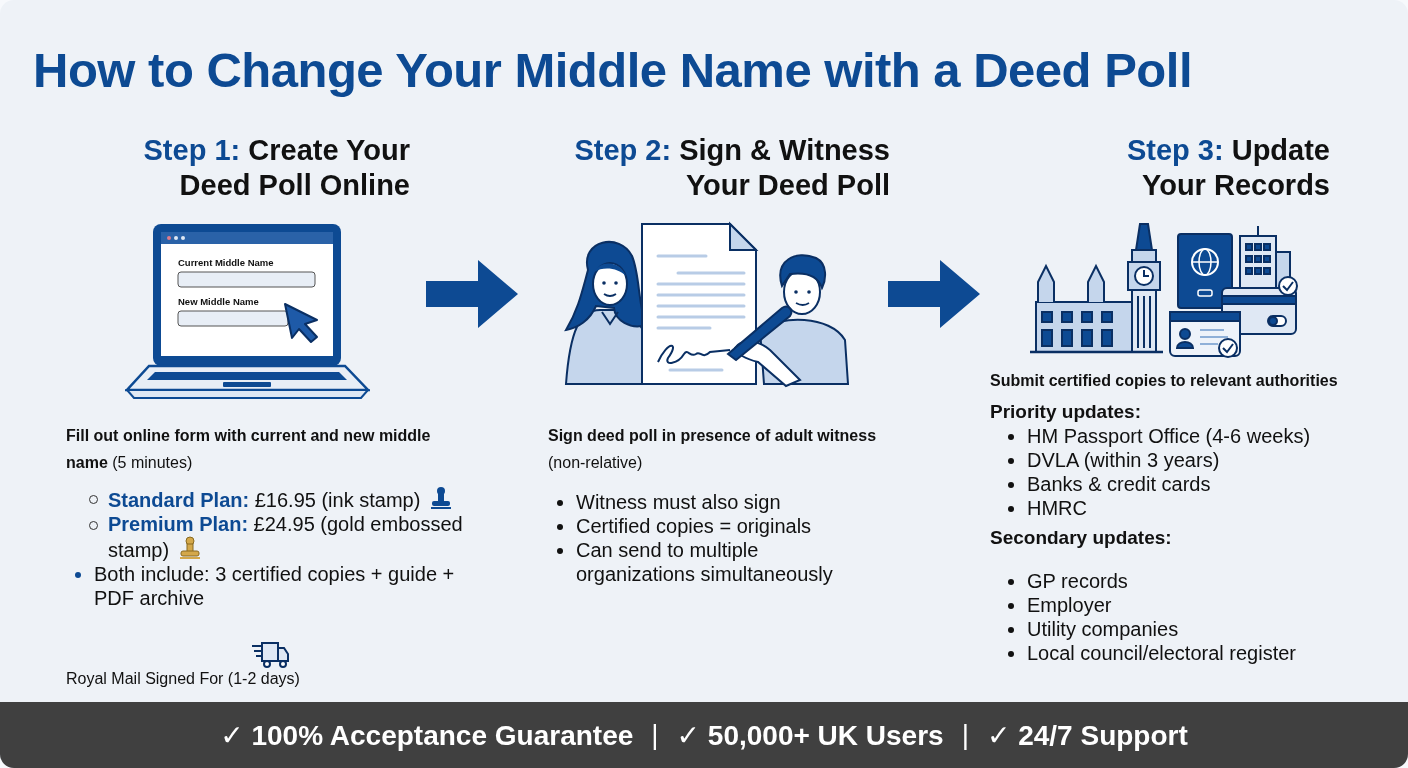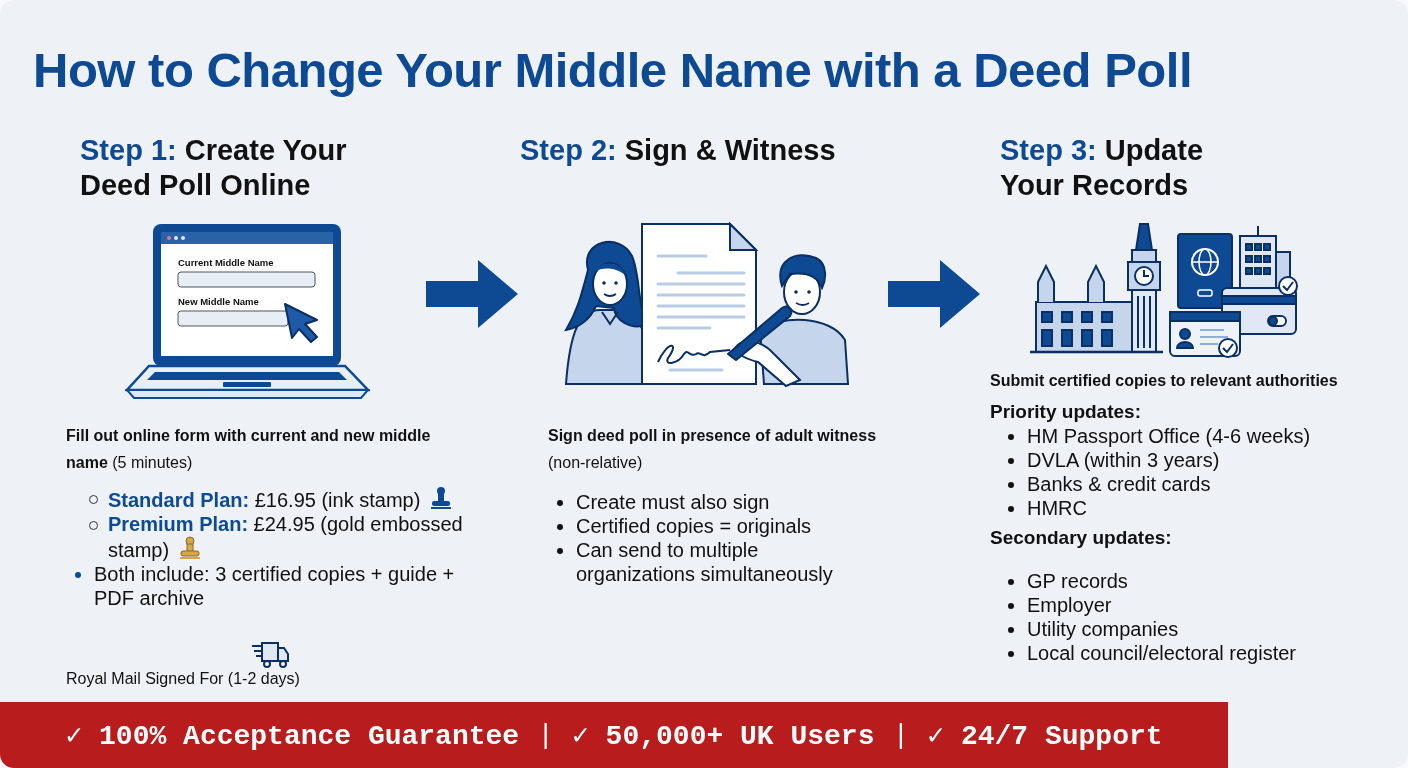--- a/index.html
+++ b/index.html
@@ -1,20 +1,20 @@
 <!DOCTYPE html>
 <html><head>
 <meta charset="utf-8">
 <style>
   * { box-sizing: border-box; margin: 0; padding: 0; }
   html, body { width: 1408px; height: 768px; overflow: hidden; background: #f7f9fc; }
   body { font-family: "Liberation Sans", "DejaVu Sans", sans-serif; color: #111; position: relative; }
   .canvas { position: absolute; left: 0; top: 0; width: 1408px; height: 768px; background: #eef2f7; border-radius: 14px; overflow: hidden; }
   .title { position: absolute; left: 0; top: 42px; width: 1192px; text-align: right; font-size: 49px; font-weight: bold; color: #0d4a93; letter-spacing: -0.5px; }
-  .step-title { position: absolute; text-align: left; font-size: 29px; font-weight: bold; line-height: 35px; color: #111; }
+  .step-title { position: absolute; text-align: right; font-size: 29px; font-weight: bold; line-height: 35px; color: #111; }
   .step-title .accent { color: #0d4a93; }
   .col1-title { left: 80px; width: 330px; top: 133px; }
   .col2-title { left: 520px; width: 370px; top: 133px; }
   .col3-title { left: 1000px; width: 330px; top: 133px; }
   .arrow { position: absolute; }
   .illu { position: absolute; }
   .block { position: absolute; font-size: 20px; line-height: 24px; color: #111; }
   .lead { font-weight: bold; font-size: 16px; line-height: 27px; }
   .lead .normal { font-weight: normal; }
   ul.sub { list-style: none; margin-top: 10px; padding-left: 40px; }
@@ -22,38 +22,39 @@
   ul.sub li::before { content: ""; position: absolute; left: -17px; top: 9px; width: 7px; height: 7px; border: 1.5px solid #333; border-radius: 50%; }
   .blue-bold { color: #0d4a93; font-weight: bold; }
   ul.dots { list-style: none; padding-left: 28px; }
   ul.dots li { position: relative; line-height: 24px; }
   ul.dots li::before { content: ""; position: absolute; left: -19px; top: 10px; width: 6px; height: 6px; border-radius: 50%; background: #111; }
   ul.dots.blue li::before { background: #0d4a93; }
   .stamp { display: inline-block; vertical-align: -3px; margin-left: 4px; }
   .delivery { position: absolute; left: 66px; top: 640px; display: flex; align-items: flex-end; font-size: 16px; flex-direction: column; }
   .delivery svg { margin-right: 10px; }
   .sec-head { font-weight: bold; font-size: 19px; line-height: 24px; }
-  .footer { position: absolute; left: 0; top: 702px; width: 1228px; height: 66px; background: #b91c1c; color: #fff; display: flex; align-items: center; justify-content: center; font-size: 28px; font-weight: bold; font-family: Liberation Mono, monospace; }
+  .footer { position: absolute; left: 0; top: 702px; width: 1408px; height: 66px; background: #404040; color: #fff; display: flex; align-items: center; justify-content: center; font-size: 28px; font-weight: bold; }
   .footer .sep { margin: 0 18px; font-weight: normal; }
 </style>
 </head>
 <body>
 
 <div class="canvas">
 
   <h1 class="title">How to Change Your Middle Name with a Deed Poll</h1>
 
   <div class="step-title col1-title">
     <span class="accent">Step 1:</span>
     <span>Create Your</span><br>
     <span>Deed Poll Online</span>
   </div>
   <div class="step-title col2-title">
     <span class="accent">Step 2:</span>
     <span>Sign &amp; Witness</span><br>
+    <span>Your Deed Poll</span>
   </div>
   <div class="step-title col3-title">
     <span class="accent">Step 3:</span>
     <span>Update</span><br>
     <span>Your Records</span>
   </div>
 
   <div class="illu" style="left:125px; top:222px; width:245px; height:178px;">
     <svg width="245" height="178" viewBox="0 0 245 178">
       <rect x="28" y="2" width="188" height="142" rx="8" fill="#0d4a93"></rect>
@@ -244,21 +245,21 @@
     </svg>
     <span>Royal Mail Signed For (1-2 days)</span>
   </div>
 
   <div class="block" style="left:548px; top:422px; width:330px;">
     <p class="lead">
       <span>Sign deed poll in presence of adult witness</span>
       <span class="normal">(non-relative)</span>
     </p>
     <ul class="dots" style="margin-top:14px;">
-      <li>Create must also sign</li>
+      <li>Witness must also sign</li>
       <li>Certified copies = originals</li>
       <li>Can send to multiple organizations simultaneously</li>
     </ul>
   </div>
 
   <div class="block" style="left:990px; top:367px; width:350px;">
     <p class="lead">Submit certified copies to relevant authorities</p>
     <p class="sec-head" style="margin-top:6px;">Priority updates:</p>
     <ul class="dots" style="padding-left:37px;">
       <li>HM Passport Office (4-6 weeks)</li>

